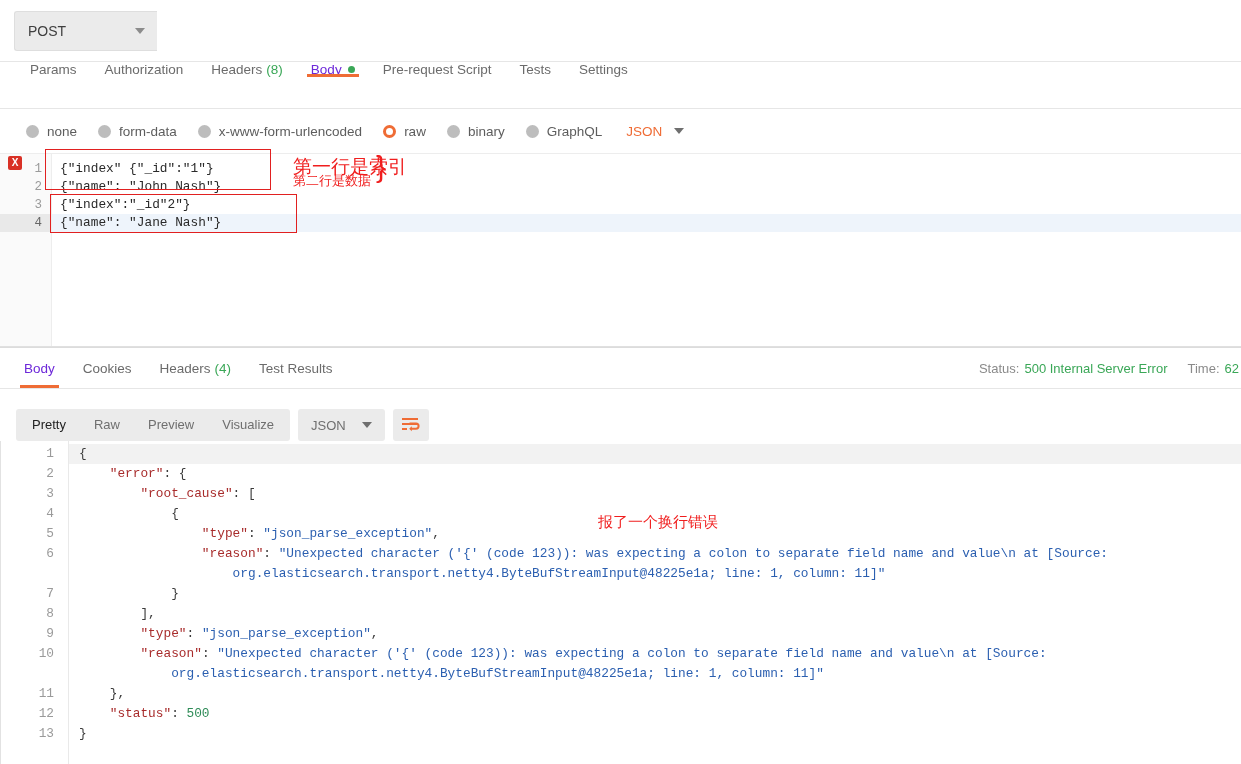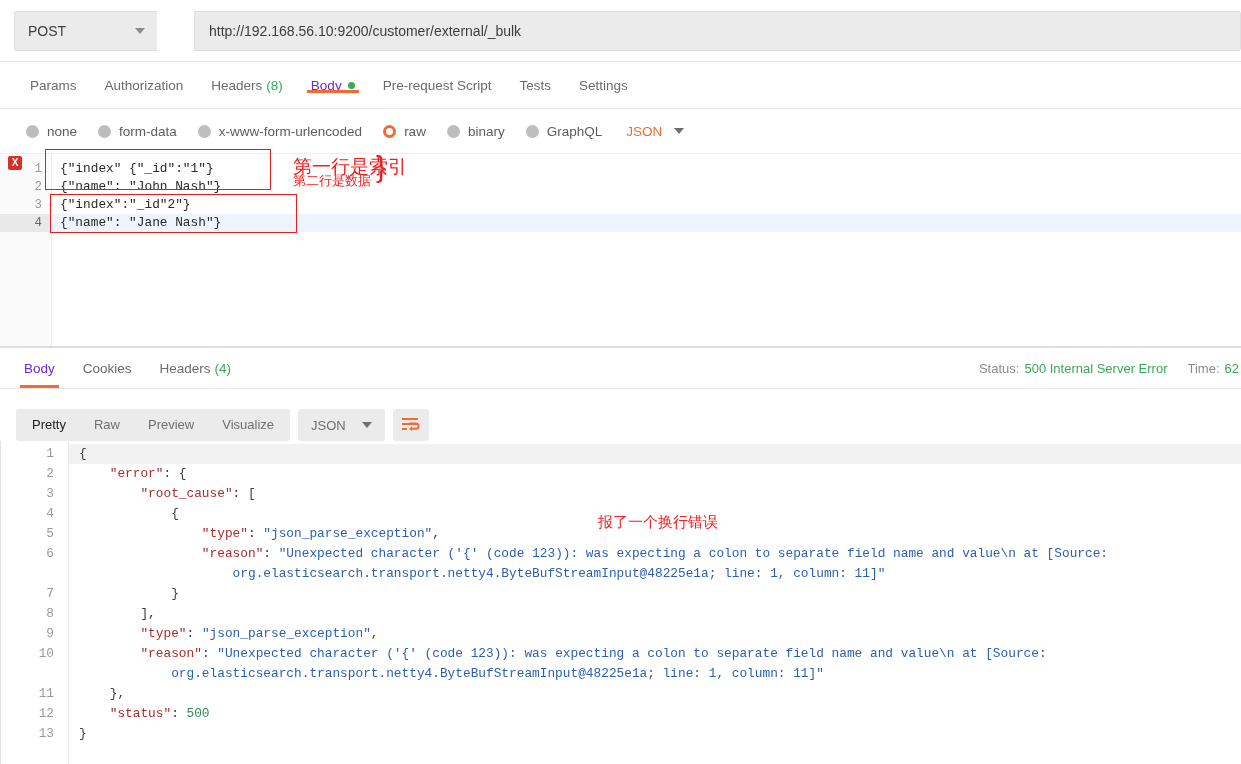--- a/index.html
+++ b/index.html
@@ -71,21 +71,21 @@
   }
   .url-text {
     font-size: 14px;
     color: #3d3d3d;
   }
 
   
   .req-tabs {
     height: 46px;
     display: flex;
-    align-items: center;
+    align-items: flex-start;
     padding-left: 16px;
     border-bottom: 1px solid #e6e6e6;
     background: #fff;
   }
   .tab {
     display: flex;
     align-items: center;
     padding: 0 14px;
     font-size: 13.5px;
     color: #6b6b6b;
@@ -380,23 +380,20 @@
 </head>
 <body>
 
 <div class="app">
 
   <div class="url-row">
     <div class="method-box">
       <span class="method-label">POST</span>
       <span class="caret-down"></span>
     </div>
-    <div class="url-box">
-      <span class="url-text">http://192.168.56.10:9200/customer/external/_bulk</span>
-    </div>
   </div>
 
   <div class="req-tabs">
     <div class="tab">
         <span>Params</span>
       </div>
     <div class="tab">
         <span>Authorization</span>
       </div>
     <div class="tab">
@@ -477,20 +474,23 @@
       <div class="tab active">
           <span>Body</span>
         </div>
       <div class="tab">
           <span>Cookies</span>
         </div>
       <div class="tab">
         <span>Headers</span>
         <span class="count">(4)</span>
       </div>
+      <div class="tab">
+          <span>Test Results</span>
+        </div>
 
       <div class="resp-status">
         <span class="stat-label">Status:</span>
         <span class="stat-val">500 Internal Server Error</span>
         <span class="stat-label">Time:</span>
         <span class="time-val">62</span>
       </div>
     </div>
 
     <div class="resp-toolbar">

